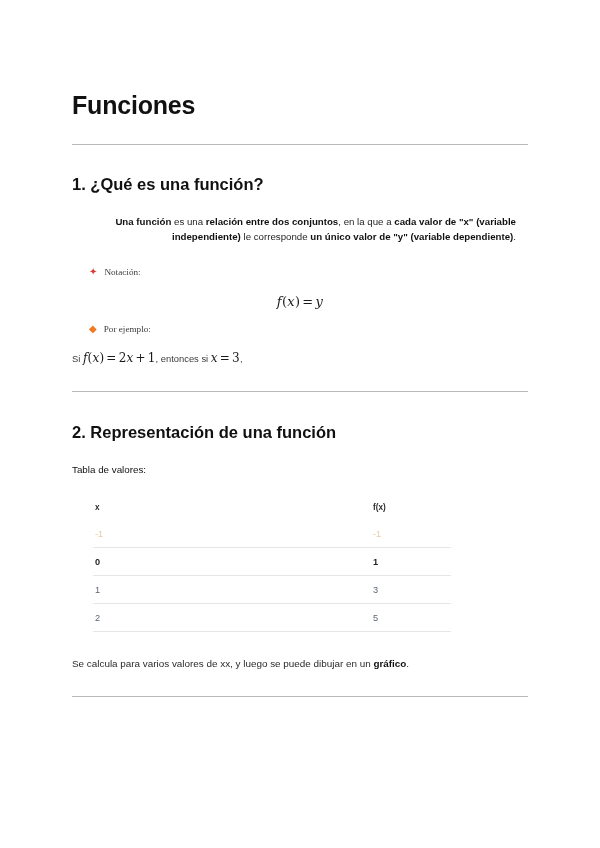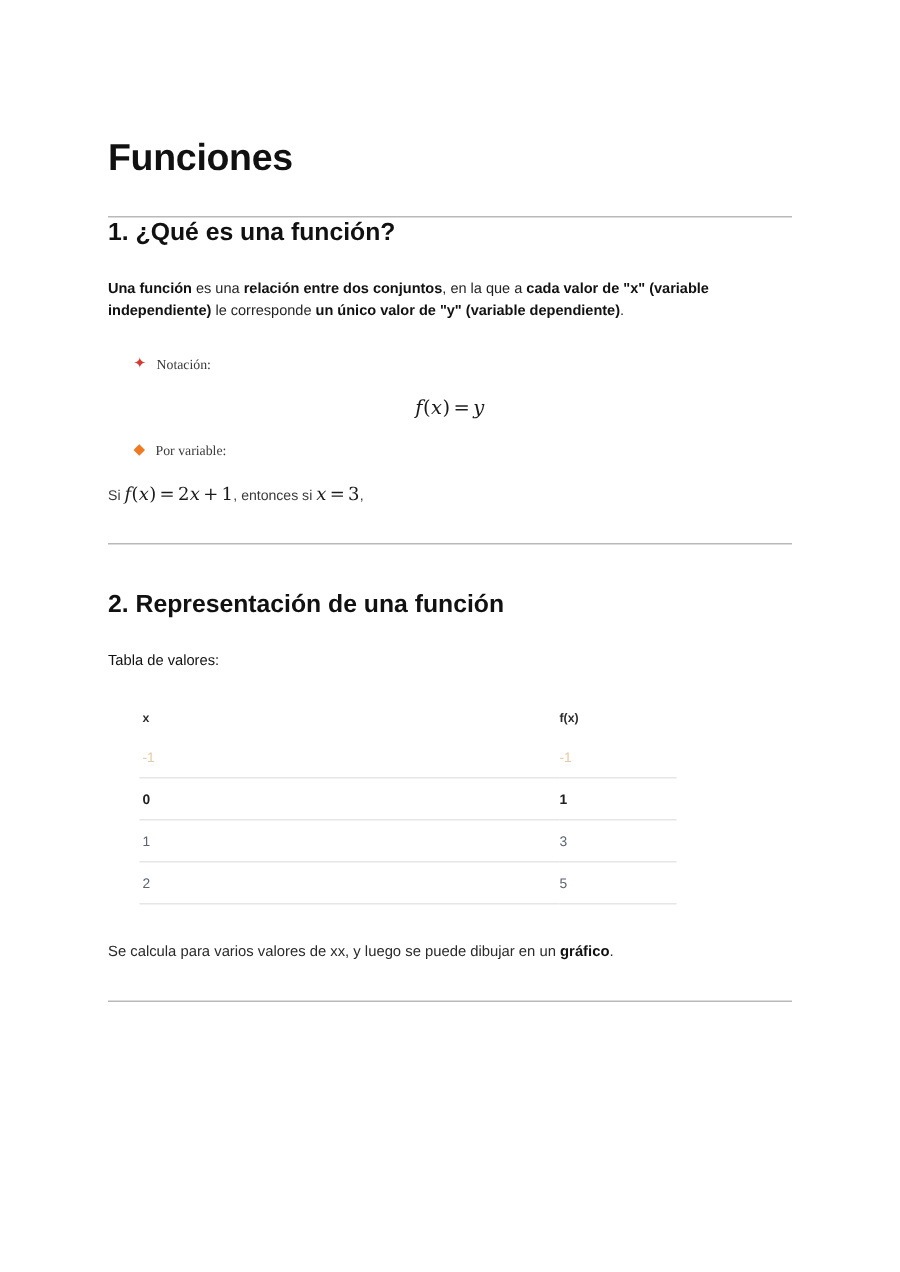--- a/index.html
+++ b/index.html
@@ -52,31 +52,31 @@
   .divider.d3 { margin-top: 24px; }
 
   
   .section-heading {
     font-size: 16.5px;
     font-weight: bold;
     color: #111111;
     margin: 0;
     line-height: 1.25;
   }
-  .sh1 { }
+  .sh1 { padding-top: 29px; }
   .sh2 { padding-top: 30px; }
 
   
   .para {
     font-size: 9.7px;
     line-height: 1.55;
     color: #1f1f1f;
     margin: 0;
   }
-  .p-intro { padding-top: 20px; max-width: 444px; }
+  .p-intro { padding-top: 20px; max-width: 444px; text-align: right; }
   .p-bottom { padding-top: 24px; font-size: 9.9px; color: #2a2a2a; }
   .b { font-weight: bold; color: #111111; }
 
   
   .bullet-line {
     display: flex;
     align-items: baseline;
     padding-left: 17px;
     font-size: 9.2px;
     color: #3a3a3a;
@@ -187,21 +187,21 @@
 
     <div class="bullet-line bl-1">
       <span class="bullet-marker red">✦</span>
       <span class="bullet-text">Notación:</span>
     </div>
 
     <div class="math-block mb-1"><span class="mi">f</span><span>(</span><span class="mi">x</span><span>)</span><span class="mop">=</span><span class="mi">y</span></div>
 
     <div class="bullet-line bl-2">
       <span class="bullet-marker orange">◆</span>
-      <span class="bullet-text">Por variable:</span>
+      <span class="bullet-text">Por ejemplo:</span>
     </div>
 
     <div class="math-inline-line"><span>Si </span><span class="mathspan"><span class="mi">f</span><span>(</span><span class="mi">x</span><span>)</span><span class="mop">=</span><span>2</span><span class="mi">x</span><span class="mop">+</span><span>1</span></span><span>, entonces si </span><span class="mathspan"><span class="mi">x</span><span class="mop">=</span><span>3</span></span><span>,</span></div>
 
 
     <hr class="divider d2">
 
     <h2 class="section-heading sh2">2. Representación de una función</h2>
 
     <div class="table-label">Tabla de valores:</div>

